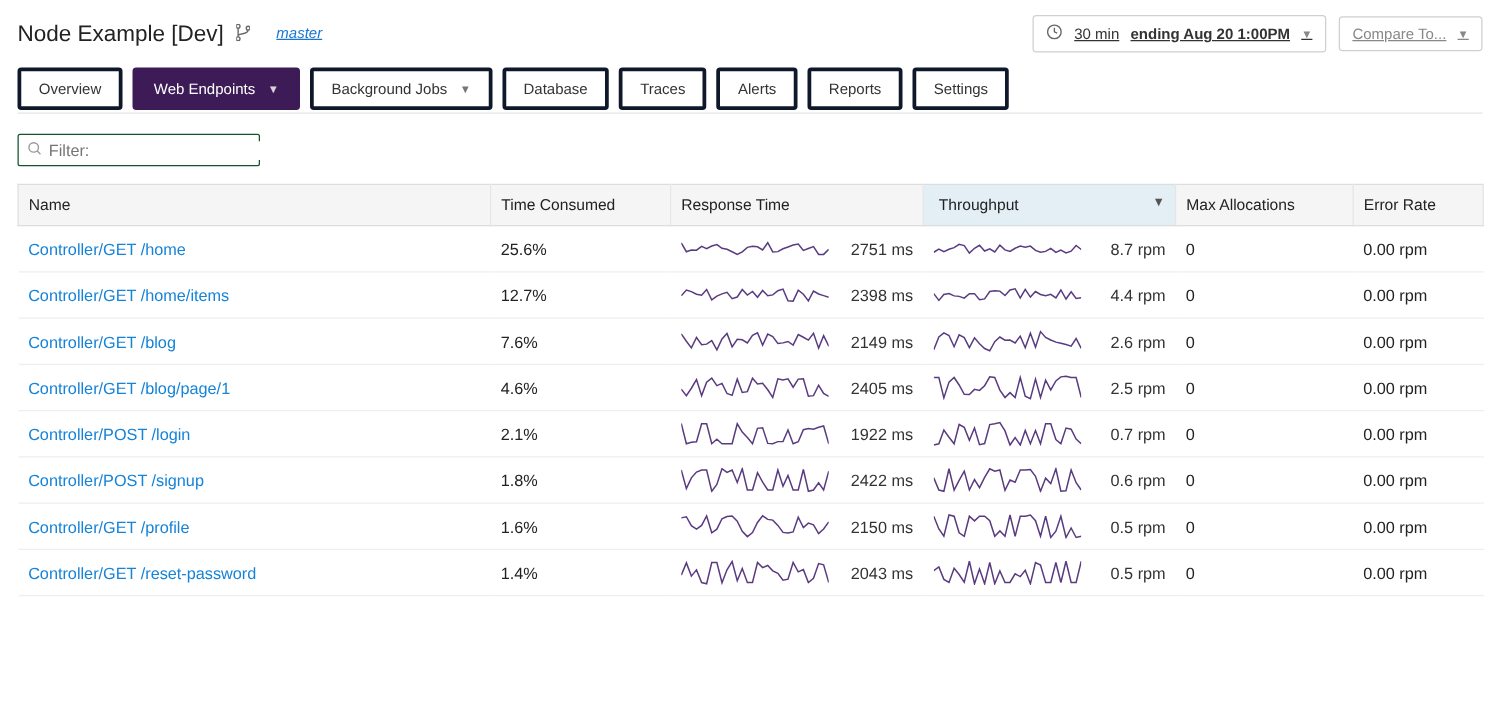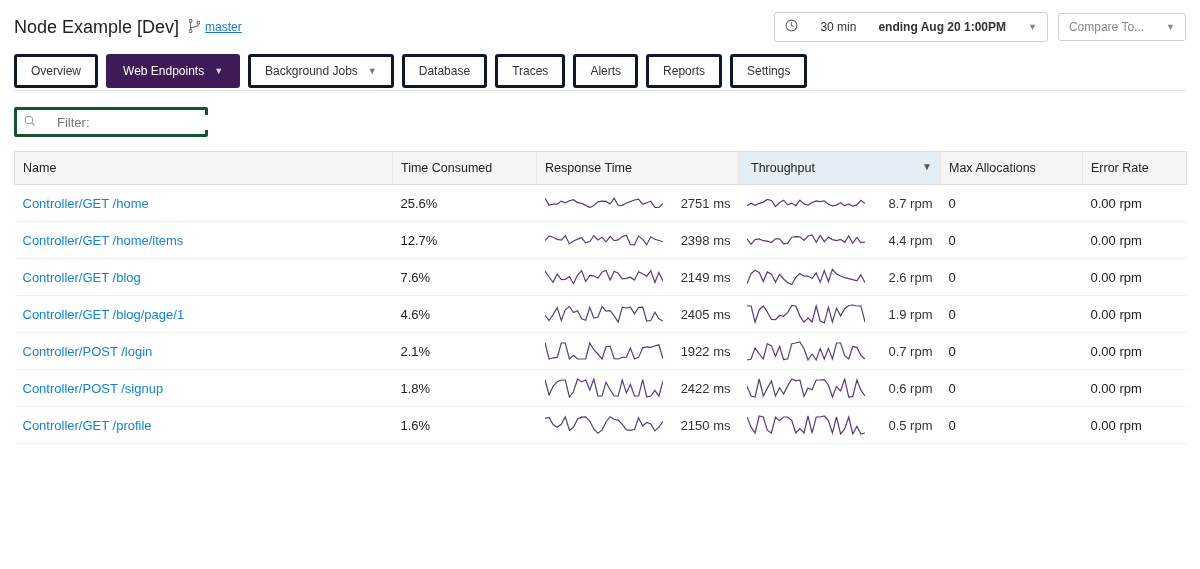--- a/index.html
+++ b/index.html
@@ -16,38 +16,40 @@
       gap: 10px;
       margin-bottom: 12px;
     }
     .title {
       font-size: 18px;
       font-weight: 400;
       color: #222;
     }
     .branch-tag {
       display: inline-flex;
-      align-items: center;
-      gap: 5px;
+      align-items: flex-start;
+      gap: 21px;
       font-size: 12px;
+      font-style: italic;
     }
     .branch-icon { color: #666; }
     .branch-link { color: #1976d2; text-decoration: underline; }
     .header-spacer { flex: 1; }
     .time-picker, .compare-picker {
       display: inline-flex;
       align-items: center;
-      gap: 22px;
+      gap: 9px;
       background: #fff;
       border: 1px solid #d0d0d0;
       border-radius: 3px;
       padding: 6px 10px;
       font-size: 12px;
       color: #333;
       cursor: pointer;
+      text-decoration: underline;
     }
     .time-picker svg { flex-shrink: 0; }
     .compare-picker { min-width: 110px; justify-content: flex-end; color: #888; }
     .nav-row {
       display: flex;
       gap: 8px;
       border-bottom: 1px solid #e5e5e5;
       padding-bottom: 2px;
       margin-bottom: 16px;
     }
@@ -65,24 +67,24 @@
     }
     .nav-btn.active {
       background: #3d1b56;
       border-color: #3d1b56;
       color: #fff;
     }
     .nav-btn .chev { font-size: 9px; opacity: .8; }
     .filter-wrap {
       display: inline-flex;
       align-items: center;
-      border: 3px solid #14532d;
+      border: 1px solid #14532d;
       border-radius: 2px;
       padding: 4px 6px;
-      gap: 21px;
+      gap: 5px;
       width: 194px;
       margin-bottom: 14px;
     }
     .filter-wrap input {
       border: none;
       outline: none;
       font-size: 13px;
       flex: 1;
       color: #555;
     }
@@ -302,21 +304,21 @@
                 <path d="M0.0 11.3 L4.1 16.5 L8.1 10.6 L12.2 3.6 L16.3 16.5 L20.3 5.8 L24.4 2.5 L28.5 8.5 L32.6 6.7 L36.6 14.8 L40.7 16.3 L44.8 3.3 L48.8 14.0 L52.9 13.3 L57.0 2.6 L61.0 7.2 L65.1 6.6 L69.2 11.8 L73.2 18.0 L77.3 3.1 L81.4 4.0 L85.4 3.1 L89.5 9.8 L93.6 3.3 L97.7 3.1 L101.7 17.0 L105.8 16.5 L109.9 8.2 L113.9 14.7 L118.0 17.1 "></path>
               </svg>
               <span class="val">2405 ms</span>
             </div>
           </td>
           <td>
             <div class="spark-cell">
               <svg class="spark" viewBox="0 0 118 20" preserveAspectRatio="none">
                 <path d="M0.0 2.0 L4.1 2.0 L8.1 18.3 L12.2 5.7 L16.3 2.0 L20.3 8.0 L24.4 15.5 L28.5 15.6 L32.6 11.5 L36.6 12.3 L40.7 8.6 L44.8 1.5 L48.8 2.0 L52.9 12.1 L57.0 18.0 L61.0 14.1 L65.1 18.0 L69.2 2.0 L73.2 17.0 L77.3 19.0 L81.4 3.3 L85.4 18.0 L89.5 4.2 L93.6 11.9 L97.7 4.7 L101.7 1.5 L105.8 1.0 L109.9 2.0 L113.9 2.0 L118.0 18.0 "></path>
               </svg>
-              <span class="val">1.9 rpm</span>
+              <span class="val">2.5 rpm</span>
             </div>
           </td>
           <td>0</td>
           <td>0.00 rpm</td>
         </tr>
         <tr>
           <td><a href="#" class="endpoint-link">Controller/POST /login</a></td>
           <td>2.1%</td>
           <td>
             <div class="spark-cell">
@@ -374,16 +376,38 @@
             <div class="spark-cell">
               <svg class="spark" viewBox="0 0 118 20" preserveAspectRatio="none">
                 <path d="M0.0 2.0 L4.1 12.2 L8.1 18.0 L12.2 1.0 L16.3 2.0 L20.3 15.2 L24.4 18.0 L28.5 2.0 L32.6 5.7 L36.6 2.0 L40.7 2.0 L44.8 5.6 L48.8 18.0 L52.9 13.7 L57.0 18.0 L61.0 1.0 L65.1 18.0 L69.2 2.0 L73.2 2.0 L77.3 1.0 L81.4 5.6 L85.4 18.0 L89.5 2.0 L93.6 19.0 L97.7 14.0 L101.7 2.0 L105.8 19.0 L109.9 11.4 L113.9 19.0 L118.0 18.0 "></path>
               </svg>
               <span class="val">0.5 rpm</span>
             </div>
           </td>
           <td>0</td>
           <td>0.00 rpm</td>
         </tr>
+        <tr>
+          <td><a href="#" class="endpoint-link">Controller/GET /reset-password</a></td>
+          <td>1.4%</td>
+          <td>
+            <div class="spark-cell">
+              <svg class="spark" viewBox="0 0 118 20" preserveAspectRatio="none">
+                <path d="M0.0 12.1 L4.1 2.3 L8.1 12.9 L12.2 7.9 L16.3 18.0 L20.3 19.0 L24.4 2.0 L28.5 2.0 L32.6 18.2 L36.6 7.8 L40.7 1.2 L44.8 16.6 L48.8 6.8 L52.9 18.0 L57.0 18.0 L61.0 2.0 L65.1 6.1 L69.2 4.4 L73.2 8.7 L77.3 10.6 L81.4 16.2 L85.4 15.3 L89.5 2.0 L93.6 9.5 L97.7 7.7 L101.7 18.0 L105.8 14.6 L109.9 2.9 L113.9 3.9 L118.0 18.0 "></path>
+              </svg>
+              <span class="val">2043 ms</span>
+            </div>
+          </td>
+          <td>
+            <div class="spark-cell">
+              <svg class="spark" viewBox="0 0 118 20" preserveAspectRatio="none">
+                <path d="M0.0 8.5 L4.1 5.5 L8.1 15.5 L12.2 18.0 L16.3 6.6 L20.3 11.6 L24.4 17.8 L28.5 1.0 L32.6 19.0 L36.6 7.3 L40.7 19.0 L44.8 2.0 L48.8 19.0 L52.9 8.7 L57.0 18.0 L61.0 18.0 L65.1 11.0 L69.2 13.3 L73.2 8.2 L77.3 19.0 L81.4 2.0 L85.4 4.0 L89.5 18.0 L93.6 18.0 L97.7 2.0 L101.7 18.0 L105.8 1.0 L109.9 18.0 L113.9 18.0 L118.0 1.0 "></path>
+              </svg>
+              <span class="val">0.5 rpm</span>
+            </div>
+          </td>
+          <td>0</td>
+          <td>0.00 rpm</td>
+        </tr>
       </tbody>
   </table>
 
 </div>
 
 </body></html>

